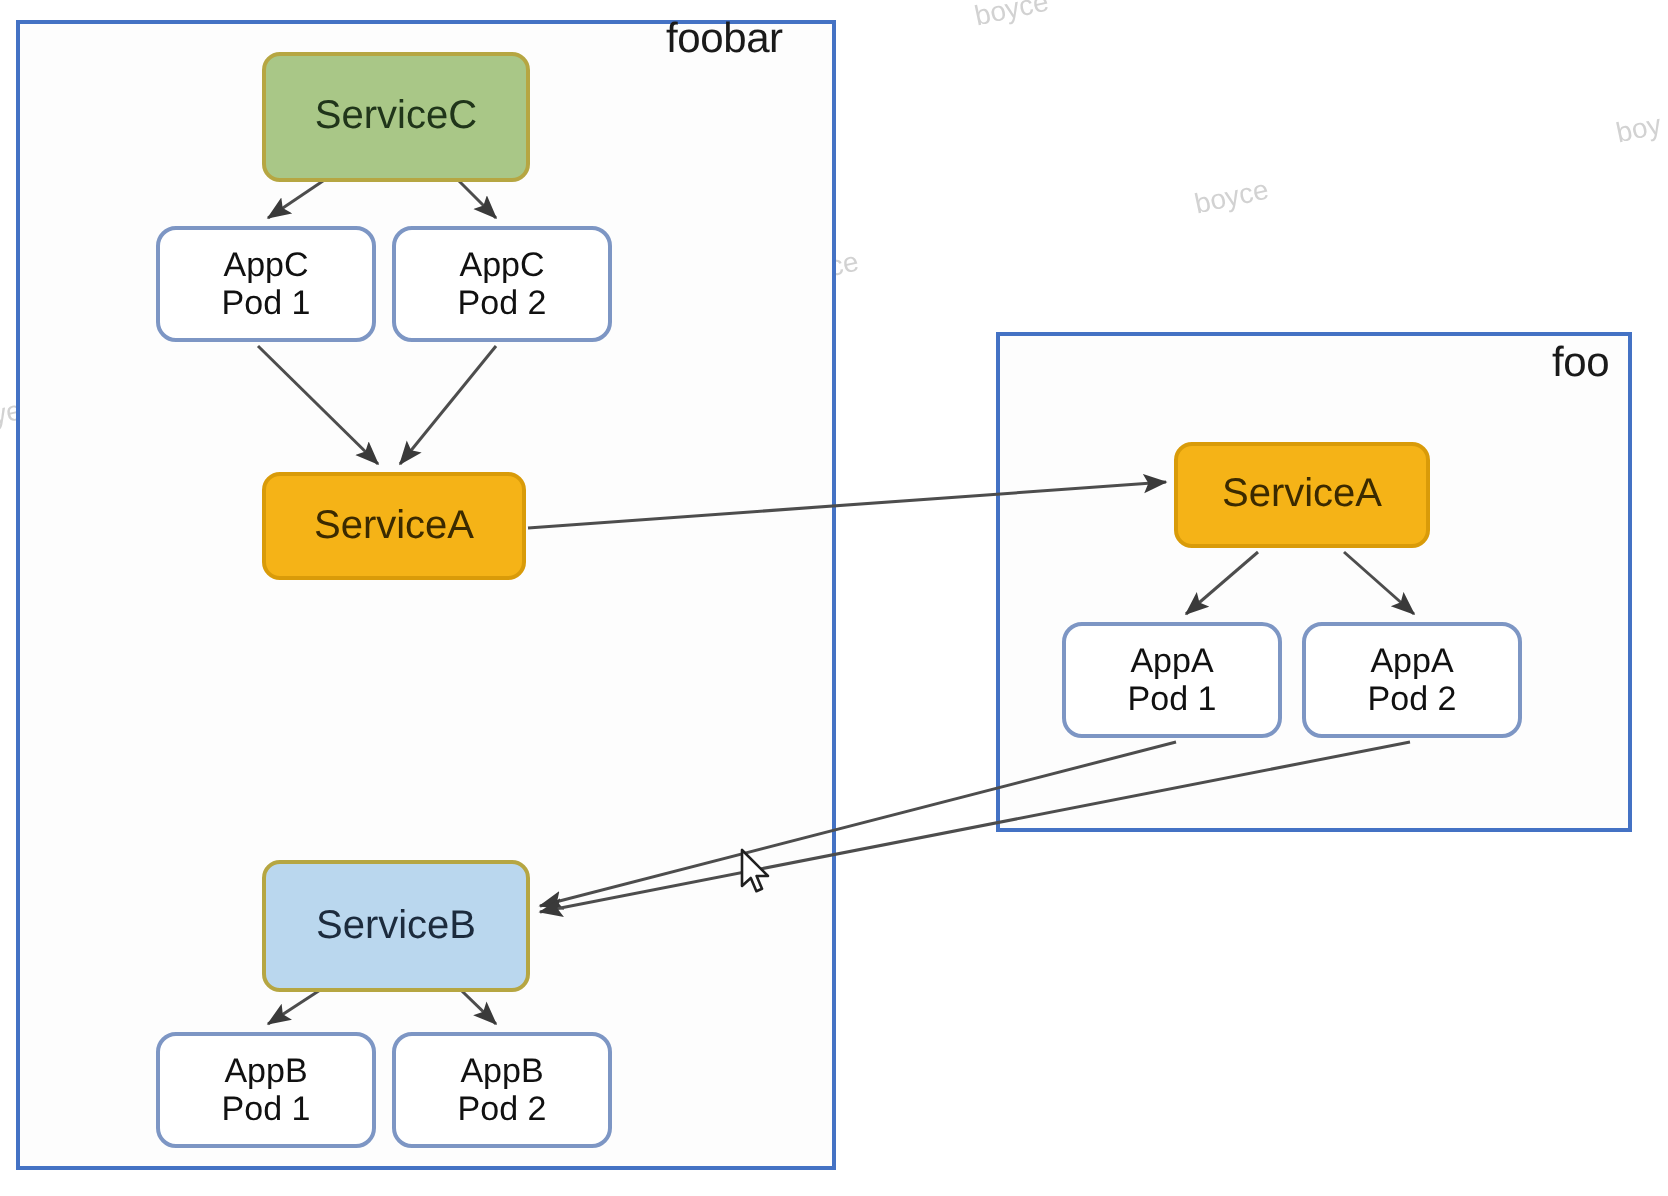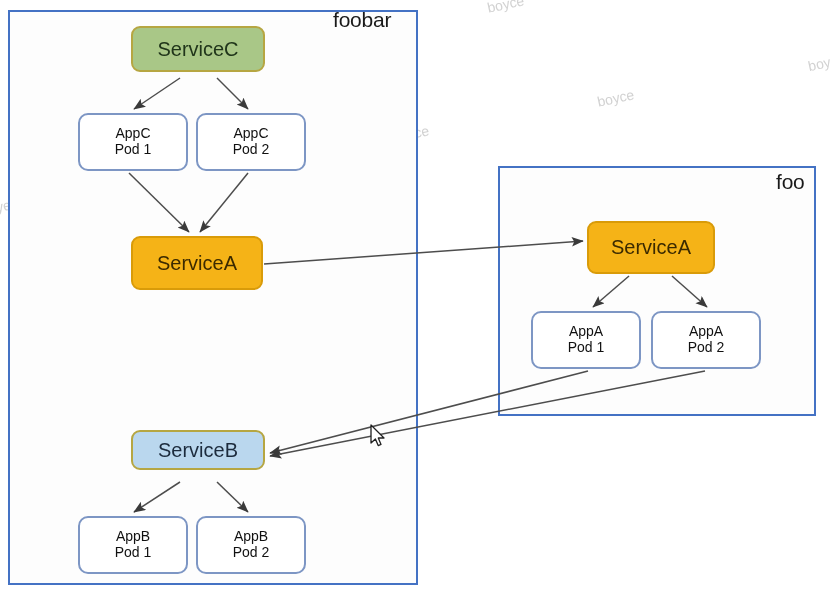--- a/index.html
+++ b/index.html
@@ -64,21 +64,21 @@
   }
   .svc-c {
     background: #a9c787;
     border-color: #b6a642;
     color: #20351a;
   }
   .pod {
     background: #ffffff;
     border: 2px solid #7d96c4;
     color: #111111;
-    font-size: 14px;
+    font-size: 17px;
     border-radius: 10px;
   }
   svg.edges {
     position: absolute;
     left: 0;
     top: 0;
     width: 834px;
     height: 598px;
     pointer-events: none;
   }
@@ -133,35 +133,35 @@
         <line x1="629" y1="276" x2="593" y2="307" stroke="#4d4d4d" stroke-width="1.5" marker-end="url(#arrowhead)"></line>
         <line x1="672" y1="276" x2="707" y2="307" stroke="#4d4d4d" stroke-width="1.5" marker-end="url(#arrowhead)"></line>
         <line x1="588" y1="371" x2="270" y2="453" stroke="#4d4d4d" stroke-width="1.5" marker-end="url(#arrowhead)"></line>
         <line x1="705" y1="371" x2="270" y2="456" stroke="#4d4d4d" stroke-width="1.5" marker-end="url(#arrowhead)"></line>
         <line x1="180" y1="482" x2="134" y2="512" stroke="#4d4d4d" stroke-width="1.5" marker-end="url(#arrowhead)"></line>
         <line x1="217" y1="482" x2="248" y2="512" stroke="#4d4d4d" stroke-width="1.5" marker-end="url(#arrowhead)"></line>
       </g>
   </svg>
 
   <div id="node-layer">
-      <div class="node service svc-c" style="left: 131px; top: 26px; width: 134px; height: 46px;">
+      <div class="node service svc-c" style="left: 131px; top: 26px; width: 134px; height: 65px;">
         <span class="line1">ServiceC</span>
       </div>
       <div class="node pod" style="left: 78px; top: 113px; width: 110px; height: 58px;">
         <span class="line1">AppC</span>
         <span class="line2">Pod 1</span>
       </div>
       <div class="node pod" style="left: 196px; top: 113px; width: 110px; height: 58px;">
         <span class="line1">AppC</span>
         <span class="line2">Pod 2</span>
       </div>
       <div class="node service svc-a" style="left: 131px; top: 236px; width: 132px; height: 54px;">
         <span class="line1">ServiceA</span>
       </div>
-      <div class="node service svc-b" style="left: 131px; top: 430px; width: 134px; height: 40px;">
+      <div class="node service svc-b" style="left: 131px; top: 430px; width: 134px; height: 66px;">
         <span class="line1">ServiceB</span>
       </div>
       <div class="node pod" style="left: 78px; top: 516px; width: 110px; height: 58px;">
         <span class="line1">AppB</span>
         <span class="line2">Pod 1</span>
       </div>
       <div class="node pod" style="left: 196px; top: 516px; width: 110px; height: 58px;">
         <span class="line1">AppB</span>
         <span class="line2">Pod 2</span>
       </div>

